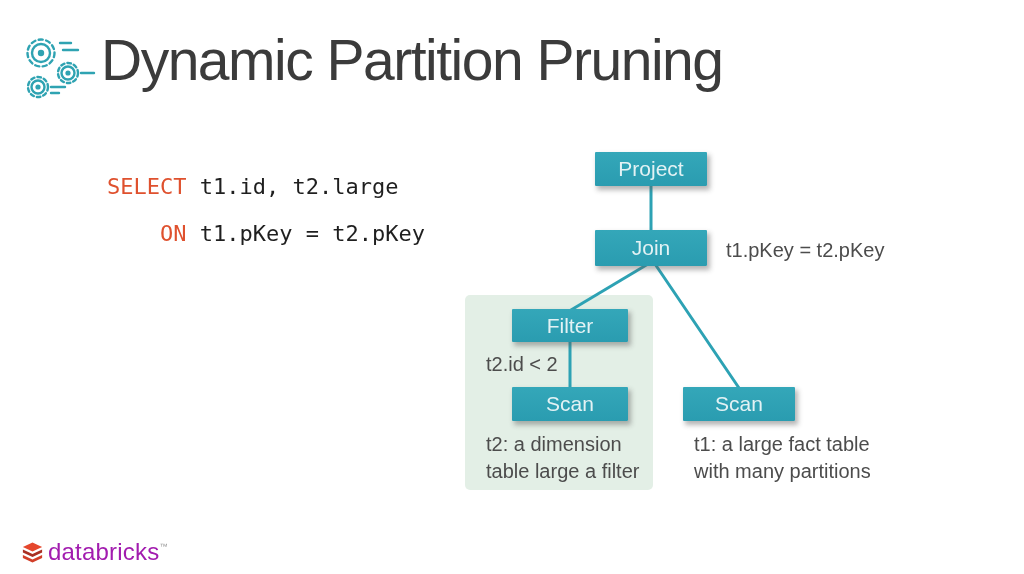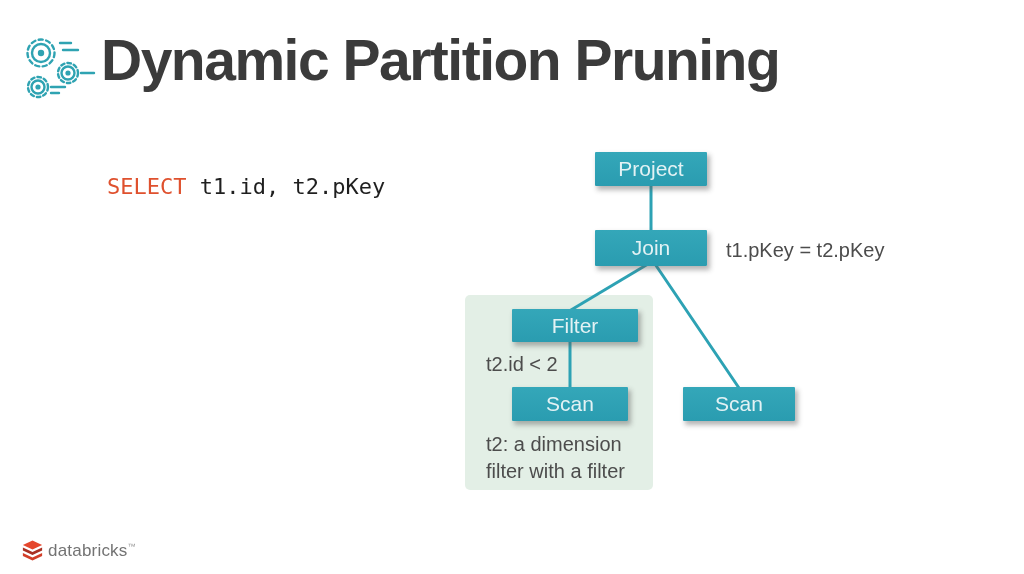--- a/index.html
+++ b/index.html
@@ -20,21 +20,21 @@
     width: 78px;
     height: 78px;
   }
   .slide-title {
     position: absolute;
     left: 101px;
     top: 24px;
     margin: 0;
     font-size: 57px;
     line-height: 72px;
-    font-weight: 700;
+    font-weight: 400;
     letter-spacing: -1.5px;
     color: #3b3b3b;
   }
 
   
   .code-block {
     position: absolute;
     left: 107px;
     top: 164px;
     font-family: "DejaVu Sans Mono", monospace;
@@ -67,21 +67,21 @@
     align-items: center;
     justify-content: center;
     background: linear-gradient(180deg, #34a7b9 0%, #2a9cb0 100%);
     color: #e3f2f4;
     font-size: 21px;
     border-radius: 1px;
     box-shadow: 2.5px 3.5px 5px rgba(90, 90, 90, 0.45);
   }
   .node-project   { left: 595px; top: 152px; width: 112px; height: 34px; }
   .node-join      { left: 595px; top: 230px; width: 112px; height: 36px; }
-  .node-filter    { left: 512px; top: 309px; width: 126px; height: 33px; }
+  .node-filter    { left: 512px; top: 309px; width: 116px; height: 33px; }
   .node-scan-left { left: 512px; top: 387px; width: 116px; height: 34px; }
   .node-scan-right{ left: 683px; top: 387px; width: 112px; height: 34px; }
 
   .annotation {
     position: absolute;
     color: #4c4c4c;
     font-size: 20px;
   }
   .join-condition   { left: 726px; top: 239px; }
   .filter-condition { left: 486px; top: 353px; }
@@ -100,22 +100,22 @@
   .logo {
     position: absolute;
     left: 20px;
     top: 538px;
     display: flex;
     align-items: center;
   }
   .logo-icon { width: 25px; height: 25px; }
   .logo-text {
     margin-left: 3px;
-    font-size: 17px;
-    color: #737373;
+    font-size: 24px;
+    color: #a21caf;
     letter-spacing: 0.2px;
   }
   .logo-tm {
     font-size: 8px;
     color: #9a9a9a;
     align-self: flex-start;
     margin-top: 4px;
   }
 </style>
 </head>
@@ -137,21 +137,22 @@
       <circle cx="18" cy="59" r="10" stroke-dasharray="3.6 3"></circle>
       <circle cx="18" cy="59" r="6.5"></circle>
       <circle cx="18" cy="59" r="2.6" fill="#2fa3b2" stroke="none"></circle>
       <line x1="31" y1="59" x2="45" y2="59"></line>
       <line x1="31" y1="65" x2="39" y2="65"></line>
     </g>
   </svg>
   <h1 class="slide-title">Dynamic Partition Pruning</h1>
 
   <div class="code-block">
-    <div class="code-line"><span class="kw">SELECT</span><span> t1.id, t2.pKey</span></div>
+    <div class="code-line"><span class="kw">SELECT</span><span> t1.id, t2.large</span></div>
+    <div class="code-line"><span class="kw">    ON</span><span> t1.pKey = t2.pKey</span></div>
   </div>
 
   <div class="highlight-panel"></div>
 
   <svg class="edges" viewBox="0 0 1024 574" aria-hidden="true">
     <g stroke="#2da2b4" stroke-width="3" stroke-linecap="round" fill="none">
       <line x1="651" y1="186" x2="651" y2="231"></line>
       <line x1="648" y1="264" x2="571" y2="310"></line>
       <line x1="655" y1="264" x2="739" y2="388"></line>
       <line x1="570" y1="341" x2="570" y2="388"></line>
@@ -161,21 +162,23 @@
   <div class="node node-project">Project</div>
   <div class="node node-join">Join</div>
   <div class="node node-filter">Filter</div>
   <div class="node node-scan-left">Scan</div>
   <div class="node node-scan-right">Scan</div>
 
   <div class="annotation join-condition">t1.pKey = t2.pKey</div>
   <div class="annotation filter-condition">t2.id &lt; 2</div>
 
   <div class="caption caption-left">t2: a dimension
-filter with a filter</div>
+table large a filter</div>
+  <div class="caption caption-right">t1: a large fact table
+with many partitions</div>
 
   <div class="logo">
     <svg class="logo-icon" viewBox="0 0 26 26" aria-hidden="true">
       <path d="M13 2.5 L23 7.2 13 11.9 3 7.2 Z" fill="#e5472d"></path>
       <path d="M3 9.8 L13 14.5 23 9.8 23 13 13 17.7 3 13 Z" fill="#a93023"></path>
       <path d="M3 15.6 L13 20.3 23 15.6 23 18.8 13 23.5 3 18.8 Z" fill="#d23e28"></path>
     </svg>
     <span class="logo-text">databricks</span>
     <span class="logo-tm">™</span>
   </div>

